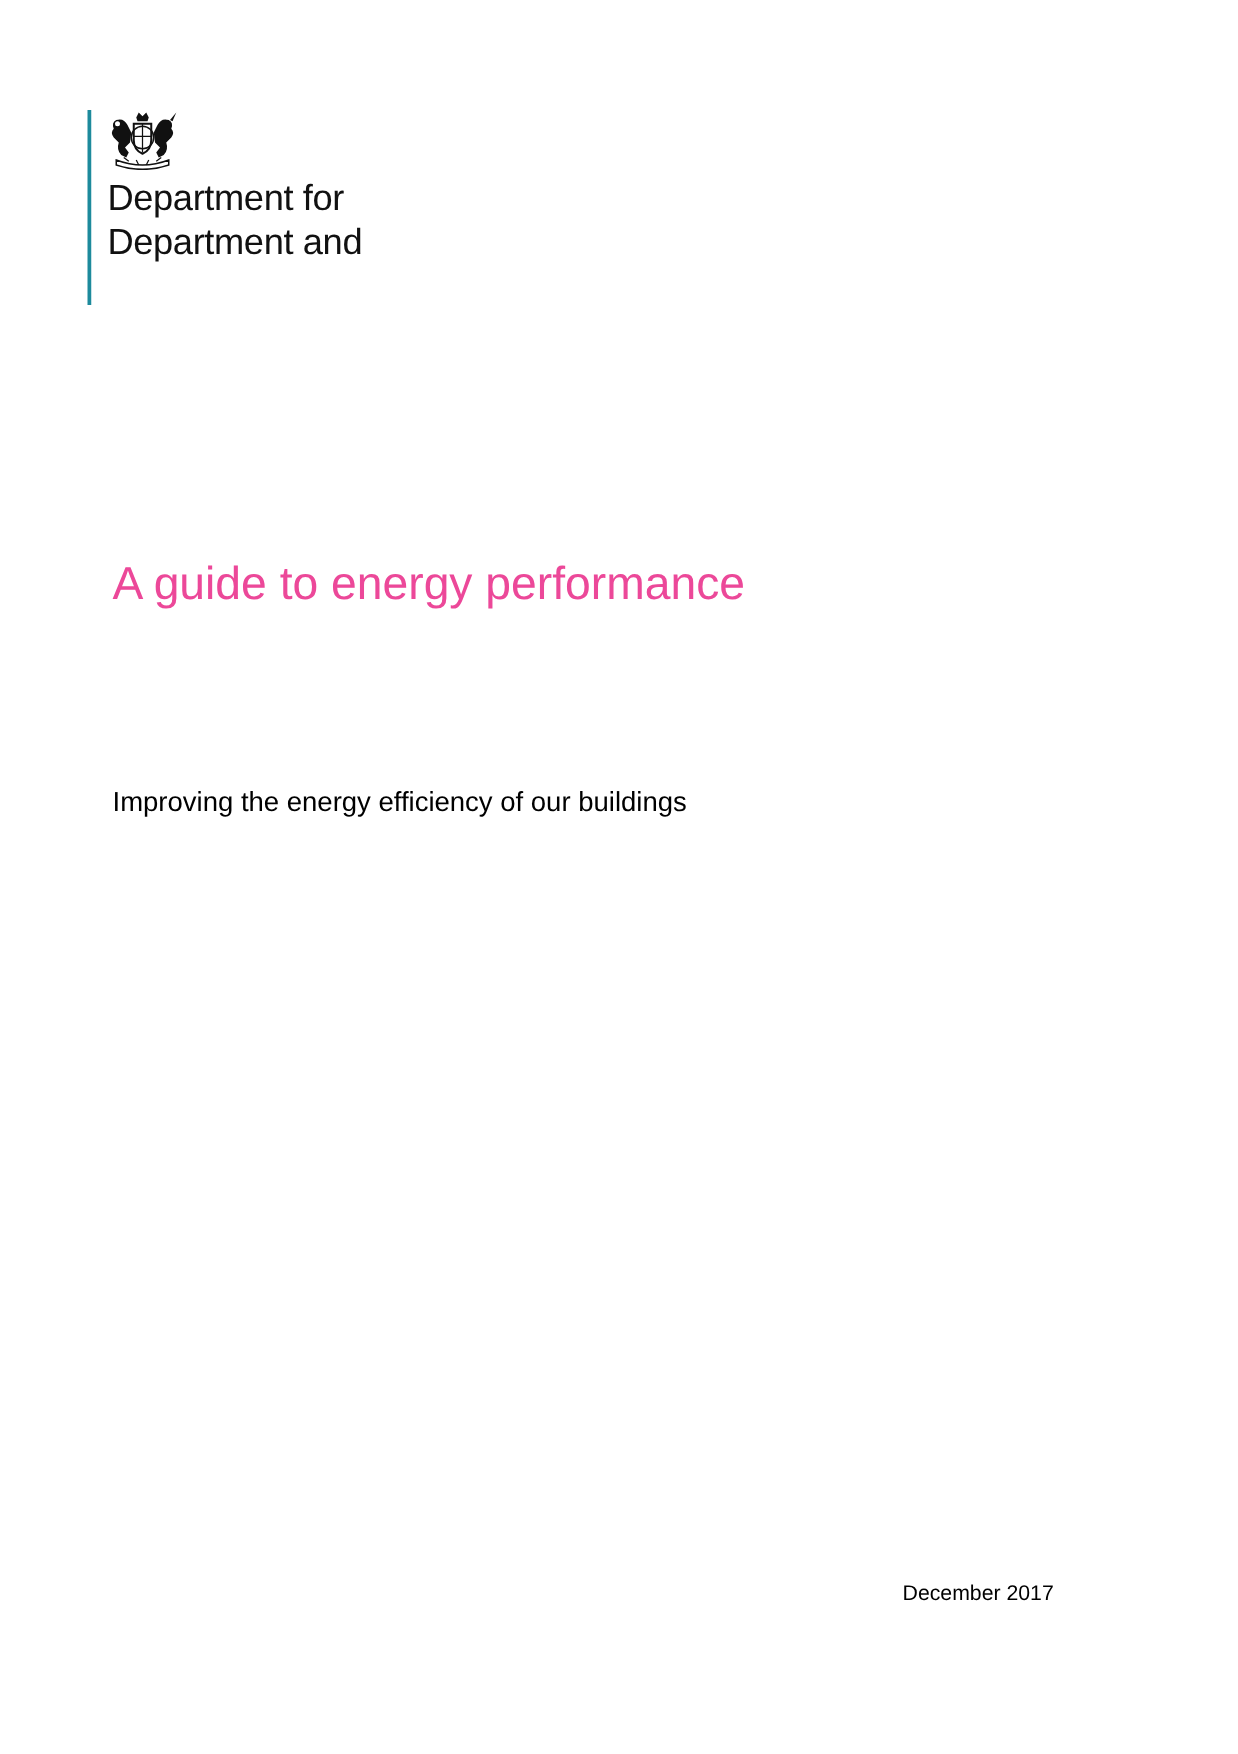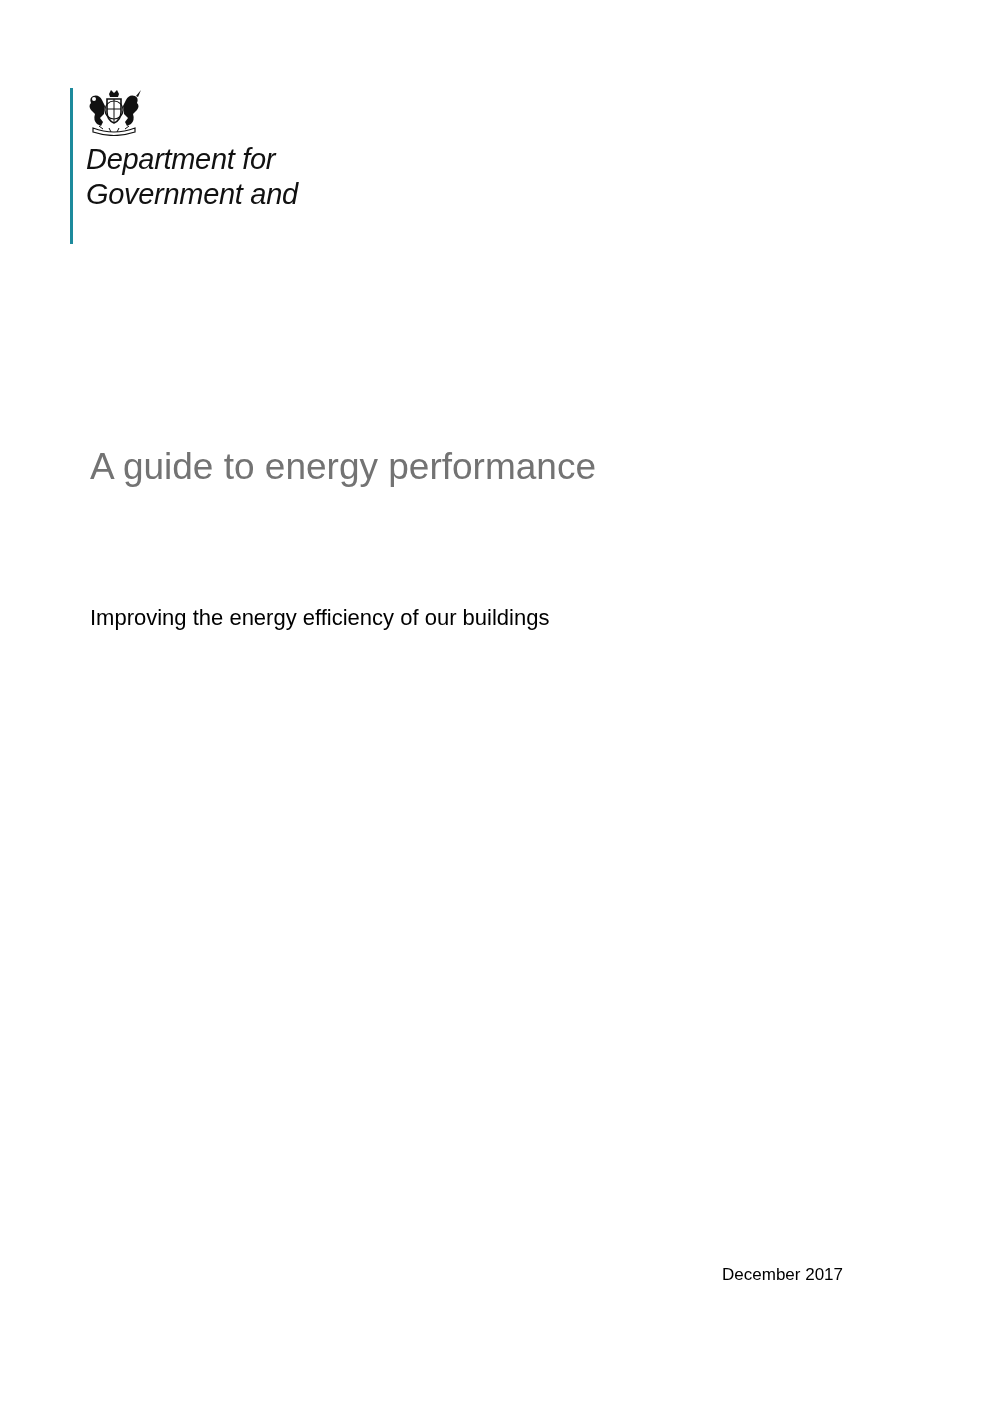--- a/index.html
+++ b/index.html
@@ -39,39 +39,38 @@
   }
   .logo-text {
     position: absolute;
     left: 16px;
     top: 54px;
     font-size: 29px;
     line-height: 34.5px;
     letter-spacing: -0.3px;
     color: #111111;
     white-space: nowrap;
-    font-style: italic;
   }
   .logo-text div { margin: 0; }
   .title {
     position: absolute;
     left: 90px;
     top: 444px;
     width: 700px;
     font-size: 37px;
     line-height: 45px;
     font-weight: normal;
     margin: 0;
-    color: #737373;
+    color: #ec4899;
   }
   .title div { white-space: nowrap; }
   .subtitle {
     position: absolute;
     left: 90px;
-    top: 604px;
+    top: 628px;
     font-size: 22px;
     line-height: 28px;
     margin: 0;
     font-weight: normal;
     white-space: nowrap;
   }
   .footer {
     position: absolute;
     right: 147px;
     top: 1263px;
@@ -98,21 +97,21 @@
     <circle cx="9" cy="11" r="2" fill="#fff"></circle>
 
     <path d="M50 8 Q54 10 52 15 Q55 18 52 22 L48 26 Q50 32 46 36 L42 38 L40 34 L43 30 L39 26 L38 18 L41 12 Q44 6 50 8 Z" fill="#111"></path>
     <path d="M51 8 L56 2 L53 9 Z" fill="#111"></path>
 
     <path d="M8 40 Q29 48 50 40 L50 44 Q29 51 8 44 Z" fill="#fff" stroke="#111" stroke-width="1.2"></path>
     <path d="M14 38 L18 41 M24 40 L26 44 M32 44 L34 40 M40 41 L44 38" stroke="#111" stroke-width="1"></path>
   </svg>
   <div class="logo-text">
     <div>Department for</div>
-    <div>Government and</div>
+    <div>Department and</div>
   </div>
 </div>
 
 <h1 class="title">
   <div>A guide to energy performance</div>
 </h1>
 
 <h2 class="subtitle">Improving the energy efficiency of our buildings</h2>
 
 <div class="footer">

